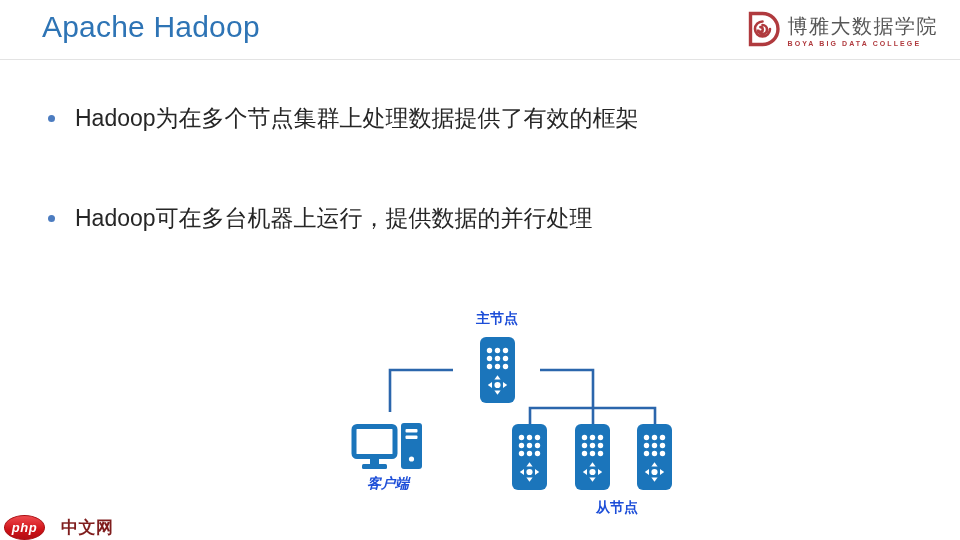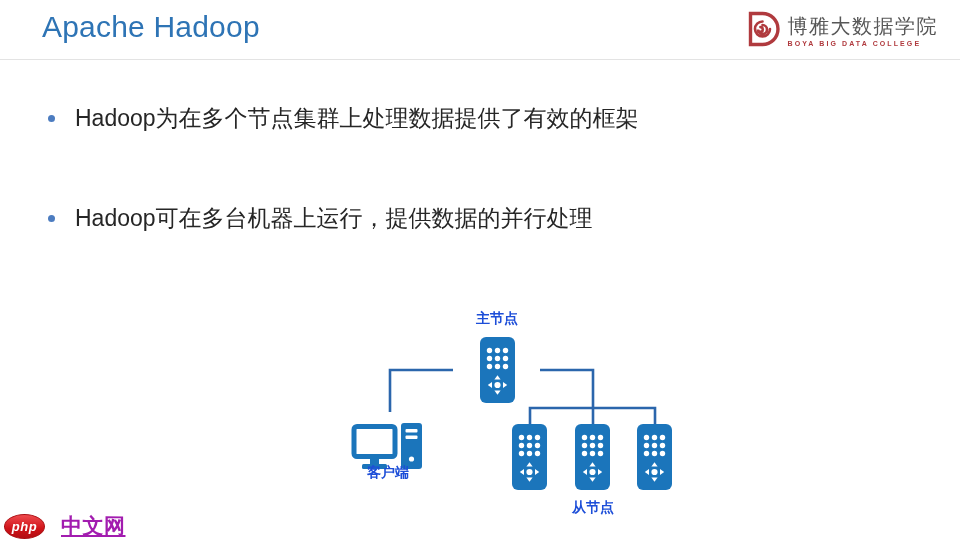--- a/index.html
+++ b/index.html
@@ -18,33 +18,33 @@
   .brand-cn{font-size:20px;color:#575757;font-weight:500;letter-spacing:1.5px;}
   .brand-en{font-size:7px;color:#B03A3E;font-weight:700;letter-spacing:2.1px;margin-top:4px;}
   
   .bullet{position:absolute;left:42px;width:760px;font-size:23px;color:#262626;line-height:30px;padding-left:33px;}
   .bullet .dot{position:absolute;left:6px;top:12px;width:7px;height:7px;border-radius:50%;background:#4C7CC0;}
   .bullet-1{top:103px;}
   .bullet-2{top:203px;}
   
   .diagram-label{position:absolute;width:110px;text-align:center;font-size:14px;font-weight:600;color:#1d4ed8;}
   .lbl-master{left:442px;top:310px;}
-  .lbl-client{left:333px;top:464px;}
-  .lbl-slaves{left:538px;top:499px;}
+  .lbl-client{left:333px;top:475px;font-style:italic;}
+  .lbl-slaves{left:562px;top:499px;}
   .icon-abs{position:absolute;}
   .lines{position:absolute;left:0;top:0;pointer-events:none;}
   
   .watermark{position:absolute;left:4px;bottom:0;display:flex;align-items:center;gap:16px;}
   .php-oval{
     width:39px;height:23px;border-radius:50%;
     background:linear-gradient(180deg,#ef4a4e 0%,#cf1318 60%,#b30d12 100%);
     border:1.5px solid #a90c10;display:flex;align-items:center;justify-content:center;
   }
   .php-oval span{color:#fff;font-size:13px;font-weight:700;font-style:italic;letter-spacing:0.5px;}
-  .wm-name{font-size:21px;font-weight:800;color:#a21caf;letter-spacing:0.5px;text-decoration:underline;}
+  .wm-name{font-size:17px;font-weight:800;color:#7f1d1d;letter-spacing:0.5px;}
 </style>
 </head>
 <body>
 
 <div class="slide">
 
   <svg width="0" height="0" style="position:absolute" aria-hidden="true">
     <defs>
       <g id="remote">
         <rect x="0" y="0" width="35" height="66" rx="6" fill="#1B75BB"></rect>

